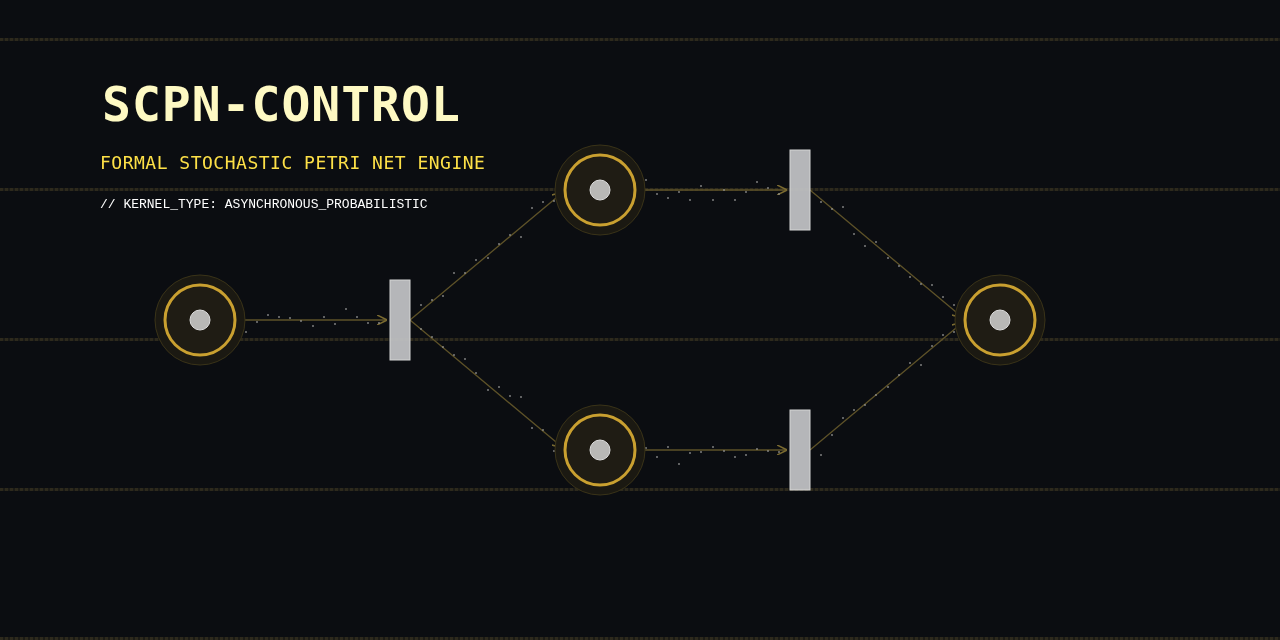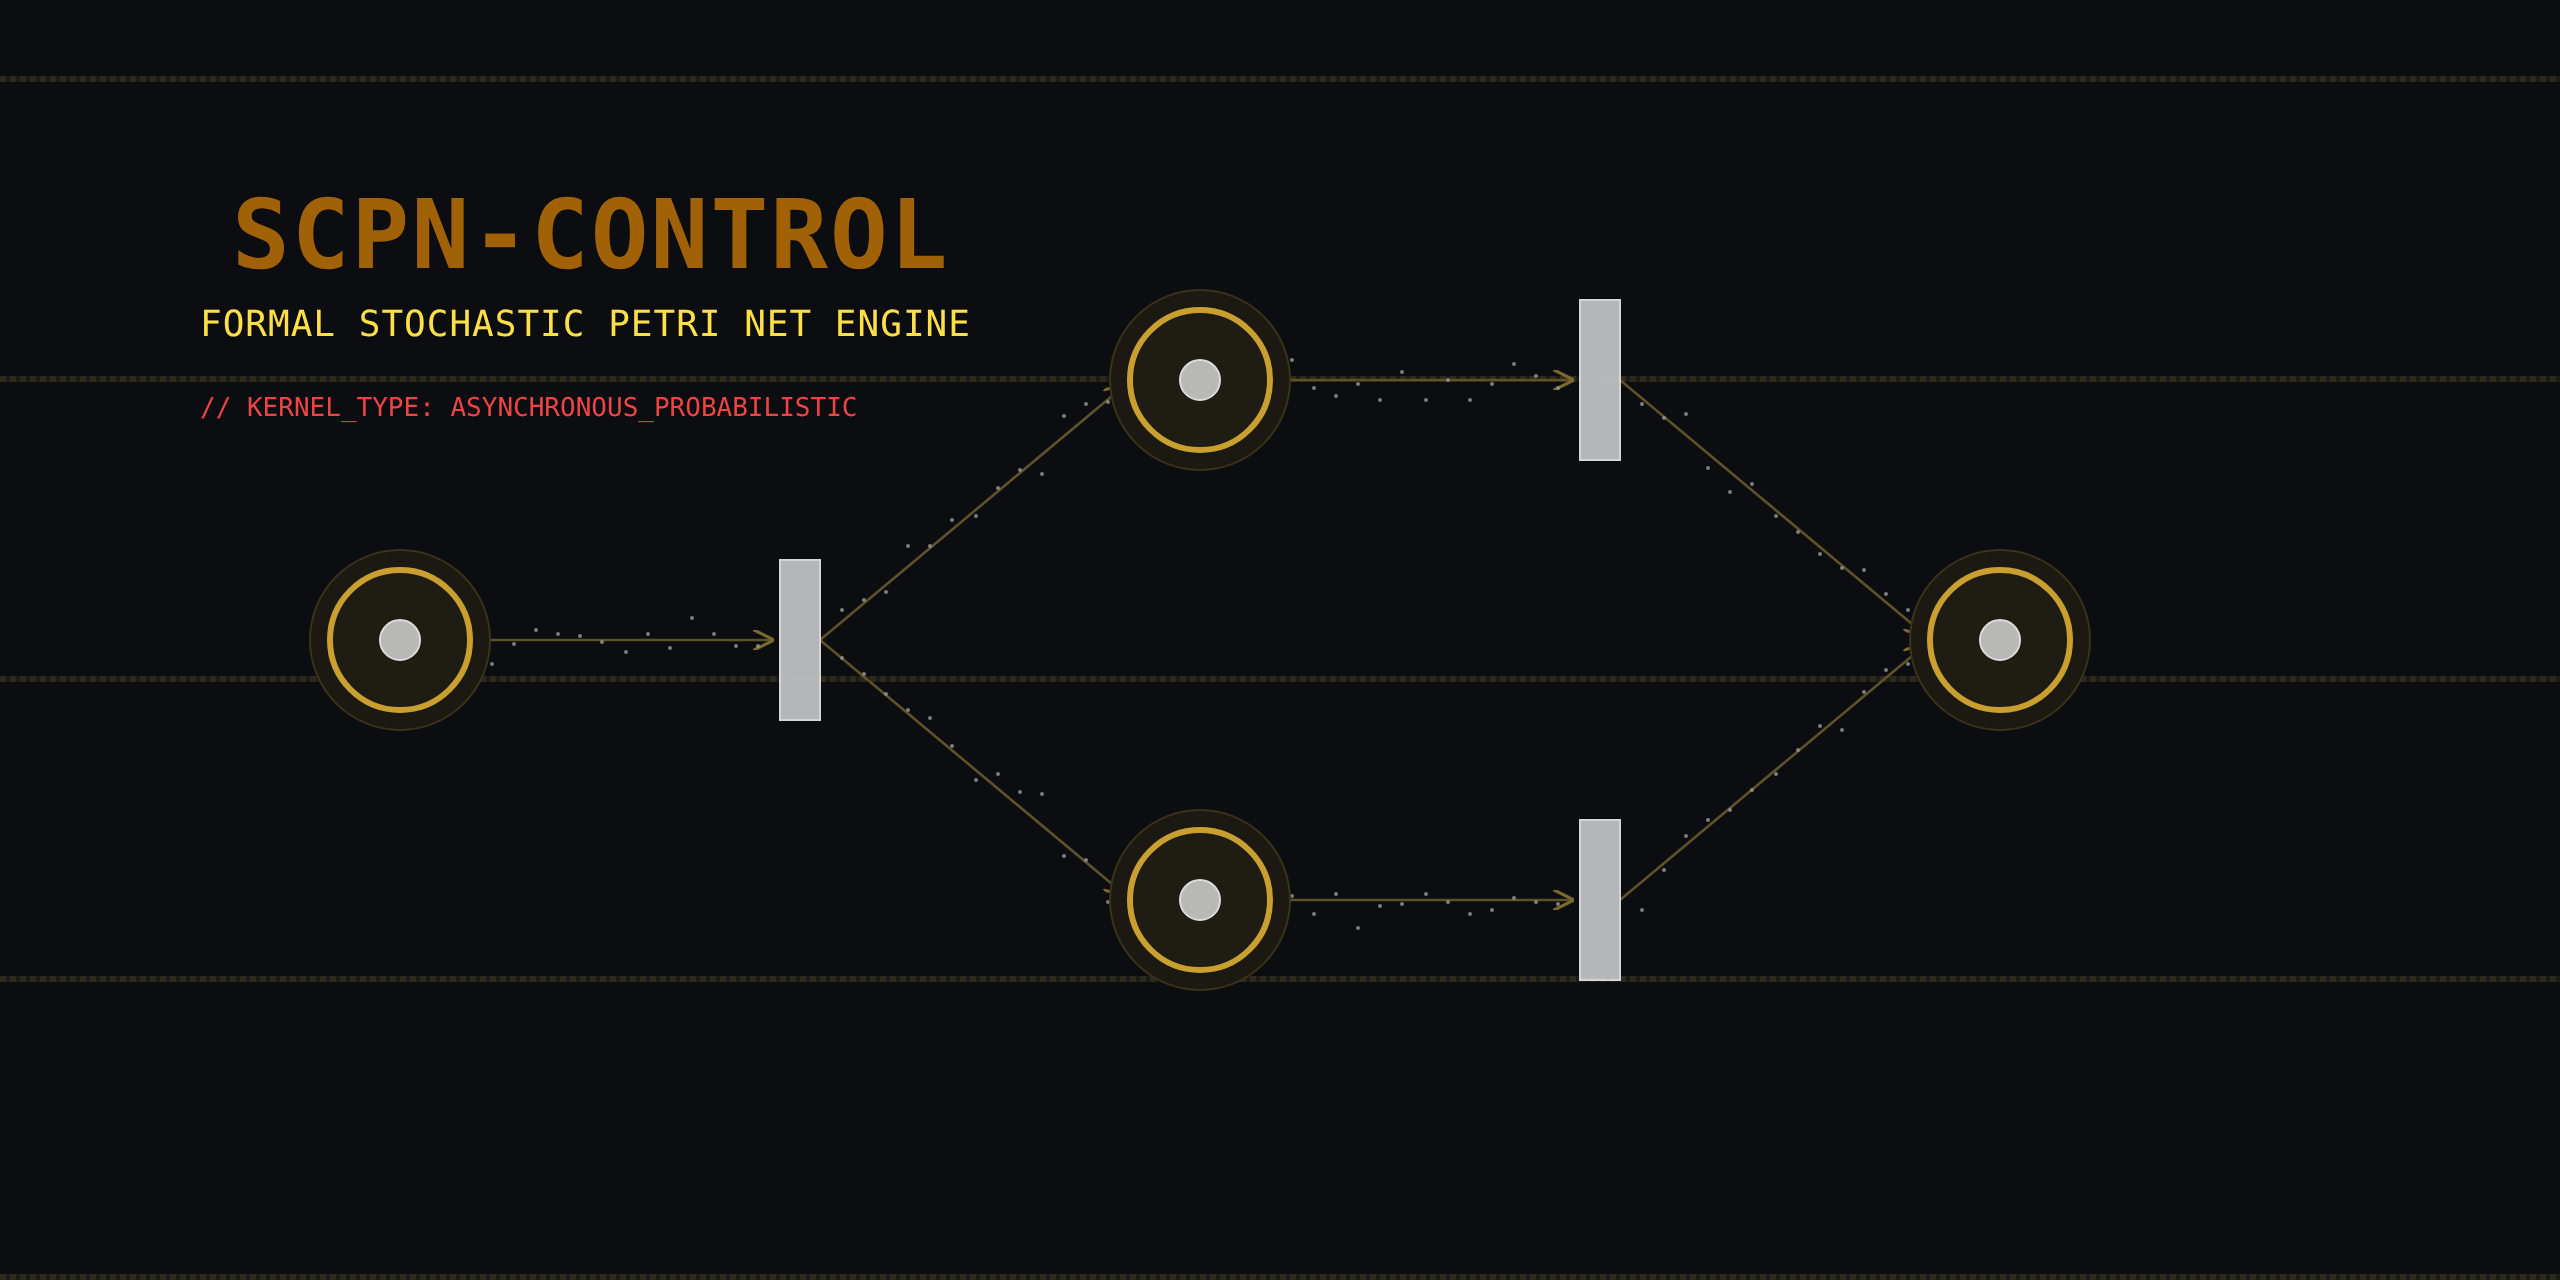--- a/index.html
+++ b/index.html
@@ -1,20 +1,20 @@
 <!DOCTYPE html>
 <html><head>
 <meta charset="utf-8">
 <style>
   html, body { margin:0; padding:0; }
   body { width:1280px; height:640px; background:#0b0d11; overflow:hidden; position:relative; font-family:"DejaVu Sans Mono", monospace; }
   .grid-line { position:absolute; left:0; width:1280px; height:3px; background:repeating-linear-gradient(90deg, rgba(110,95,50,0.35) 0 3px, rgba(90,80,45,0.2) 3px 5px); }
-  .title { position:absolute; left:100px; top:74px; font-size:48px; font-weight:bold; color:#a16207; letter-spacing:1px; margin:16px; }
+  .title { position:absolute; left:100px; top:74px; font-size:48px; font-weight:bold; color:#fef9c3; letter-spacing:1px; margin:2px; }
   .subtitle { position:absolute; left:100px; top:152px; font-size:18px; color:#fde047; letter-spacing:0.5px; }
-  .kernel { position:absolute; left:100px; top:197px; font-size:13px; color:#ef4444; }
+  .kernel { position:absolute; left:100px; top:197px; font-size:13px; color:#ffffff;font-family:Liberation Mono, monospace; }
   svg.net { position:absolute; left:0; top:0; }
 </style>
 </head>
 <body>
 
 <div class="grid-line" style="top:38px"></div>
 <div class="grid-line" style="top:188px"></div>
 <div class="grid-line" style="top:338px"></div>
 <div class="grid-line" style="top:488px"></div>
 <div class="grid-line" style="top:637px"></div>

